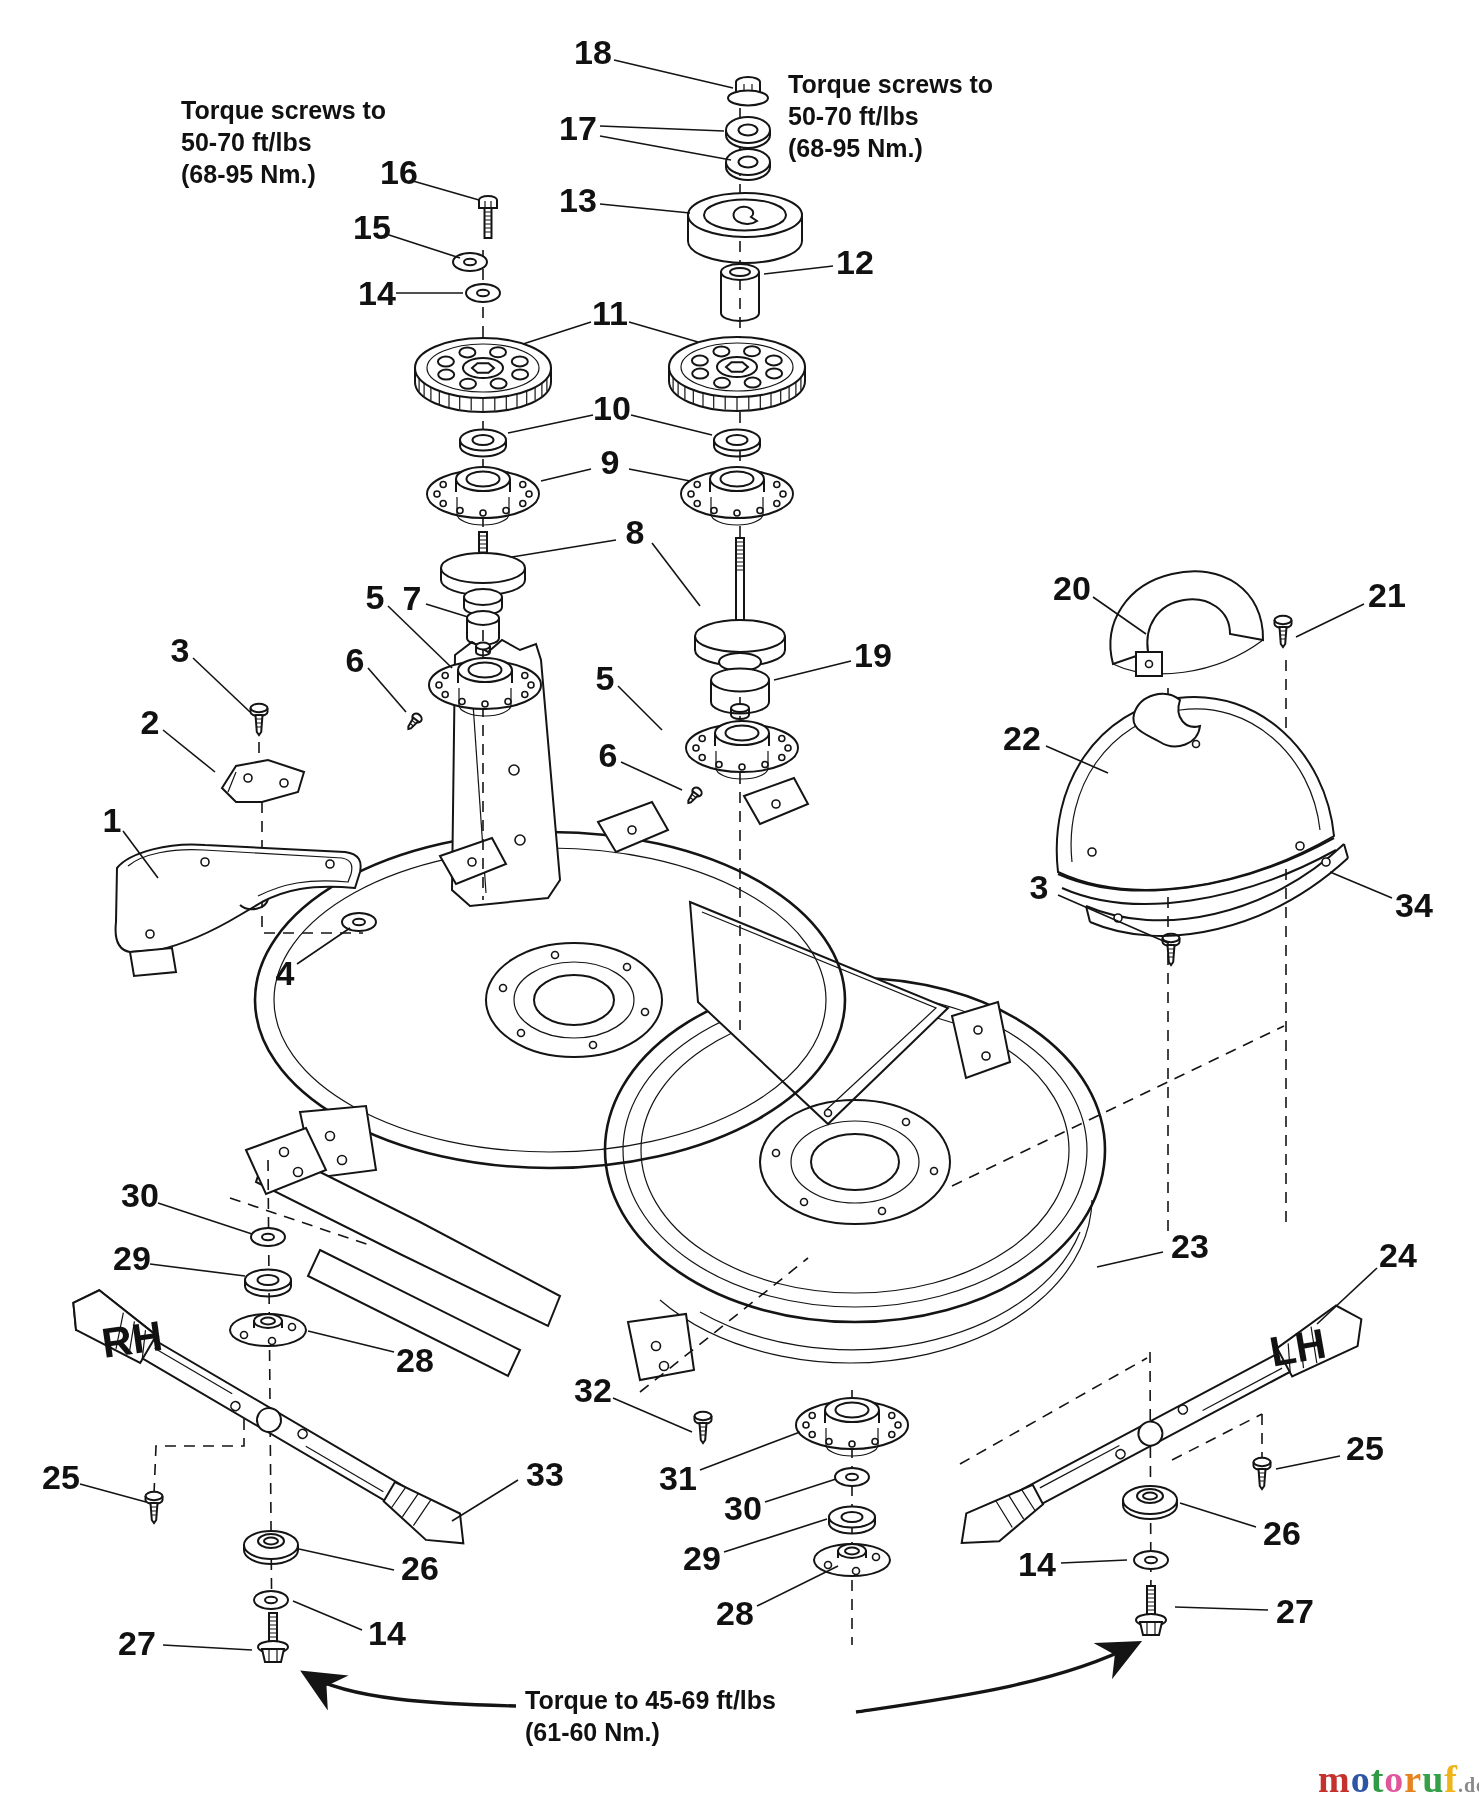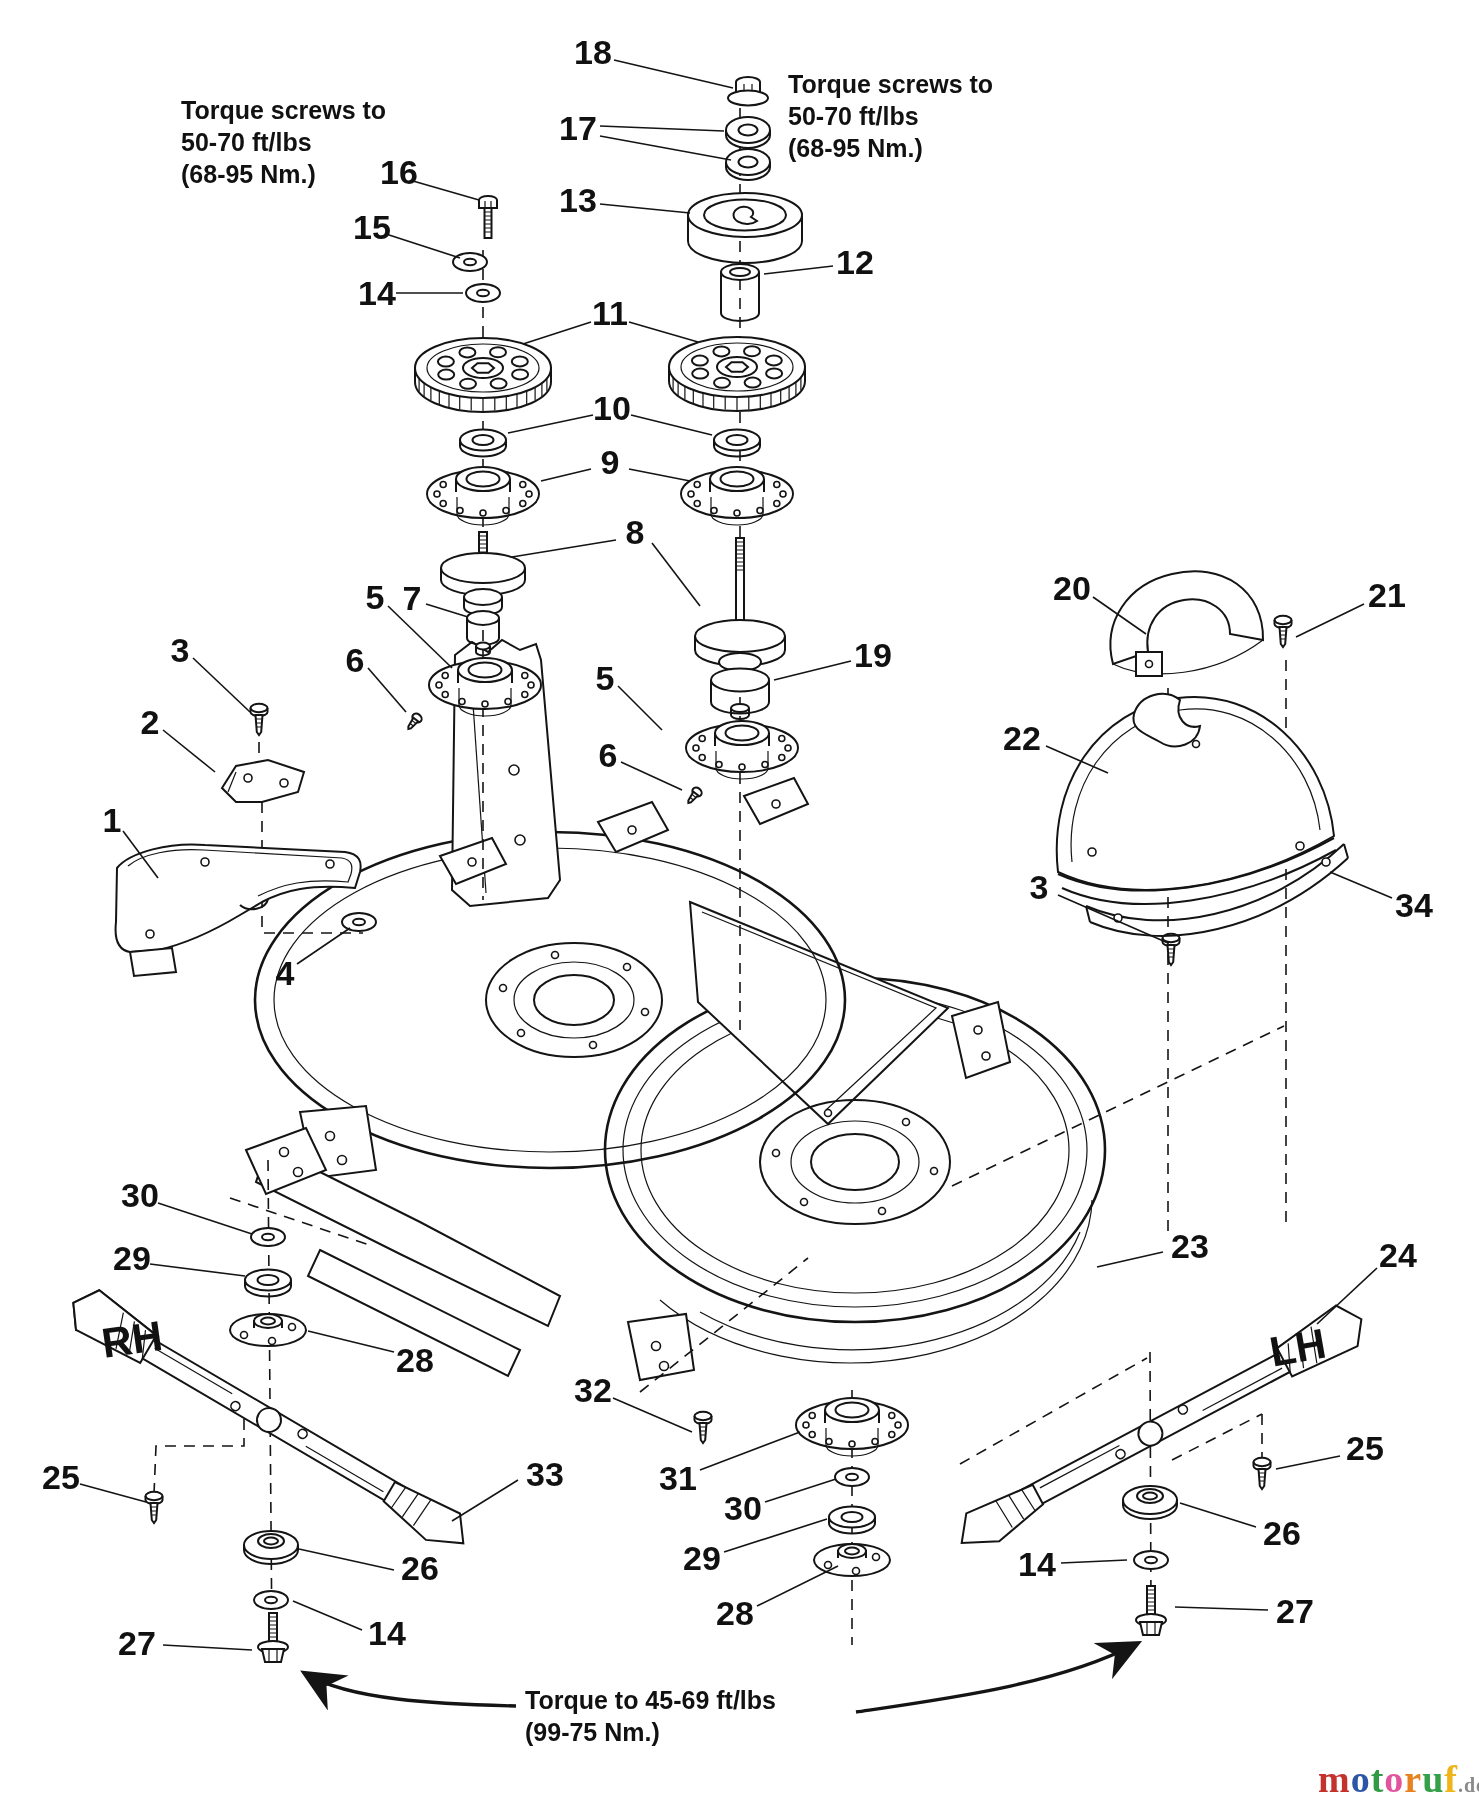--- a/index.html
+++ b/index.html
@@ -495,19 +495,19 @@
   <div>50-70 ft/lbs</div>
   <div>(68-95 Nm.)</div>
 </div>
 <div class="note" style="left:788px;top:68px;">
   <div>Torque screws to</div>
   <div>50-70 ft/lbs</div>
   <div>(68-95 Nm.)</div>
 </div>
 <div class="note" style="left:525px;top:1684px;">
   <div>Torque to 45-69 ft/lbs</div>
-  <div>(99-75 Nm.)</div>
+  <div>(61-60 Nm.)</div>
 </div>
 
 <div class="blade-mark" style="left:132px;top:1340px;transform:translate(-50%,-50%) rotate(-8deg);">RH</div>
 <div class="blade-mark" style="left:1298px;top:1348px;transform:translate(-50%,-50%) rotate(-10deg);">LH</div>
 
 </div>
 
 </body></html>

